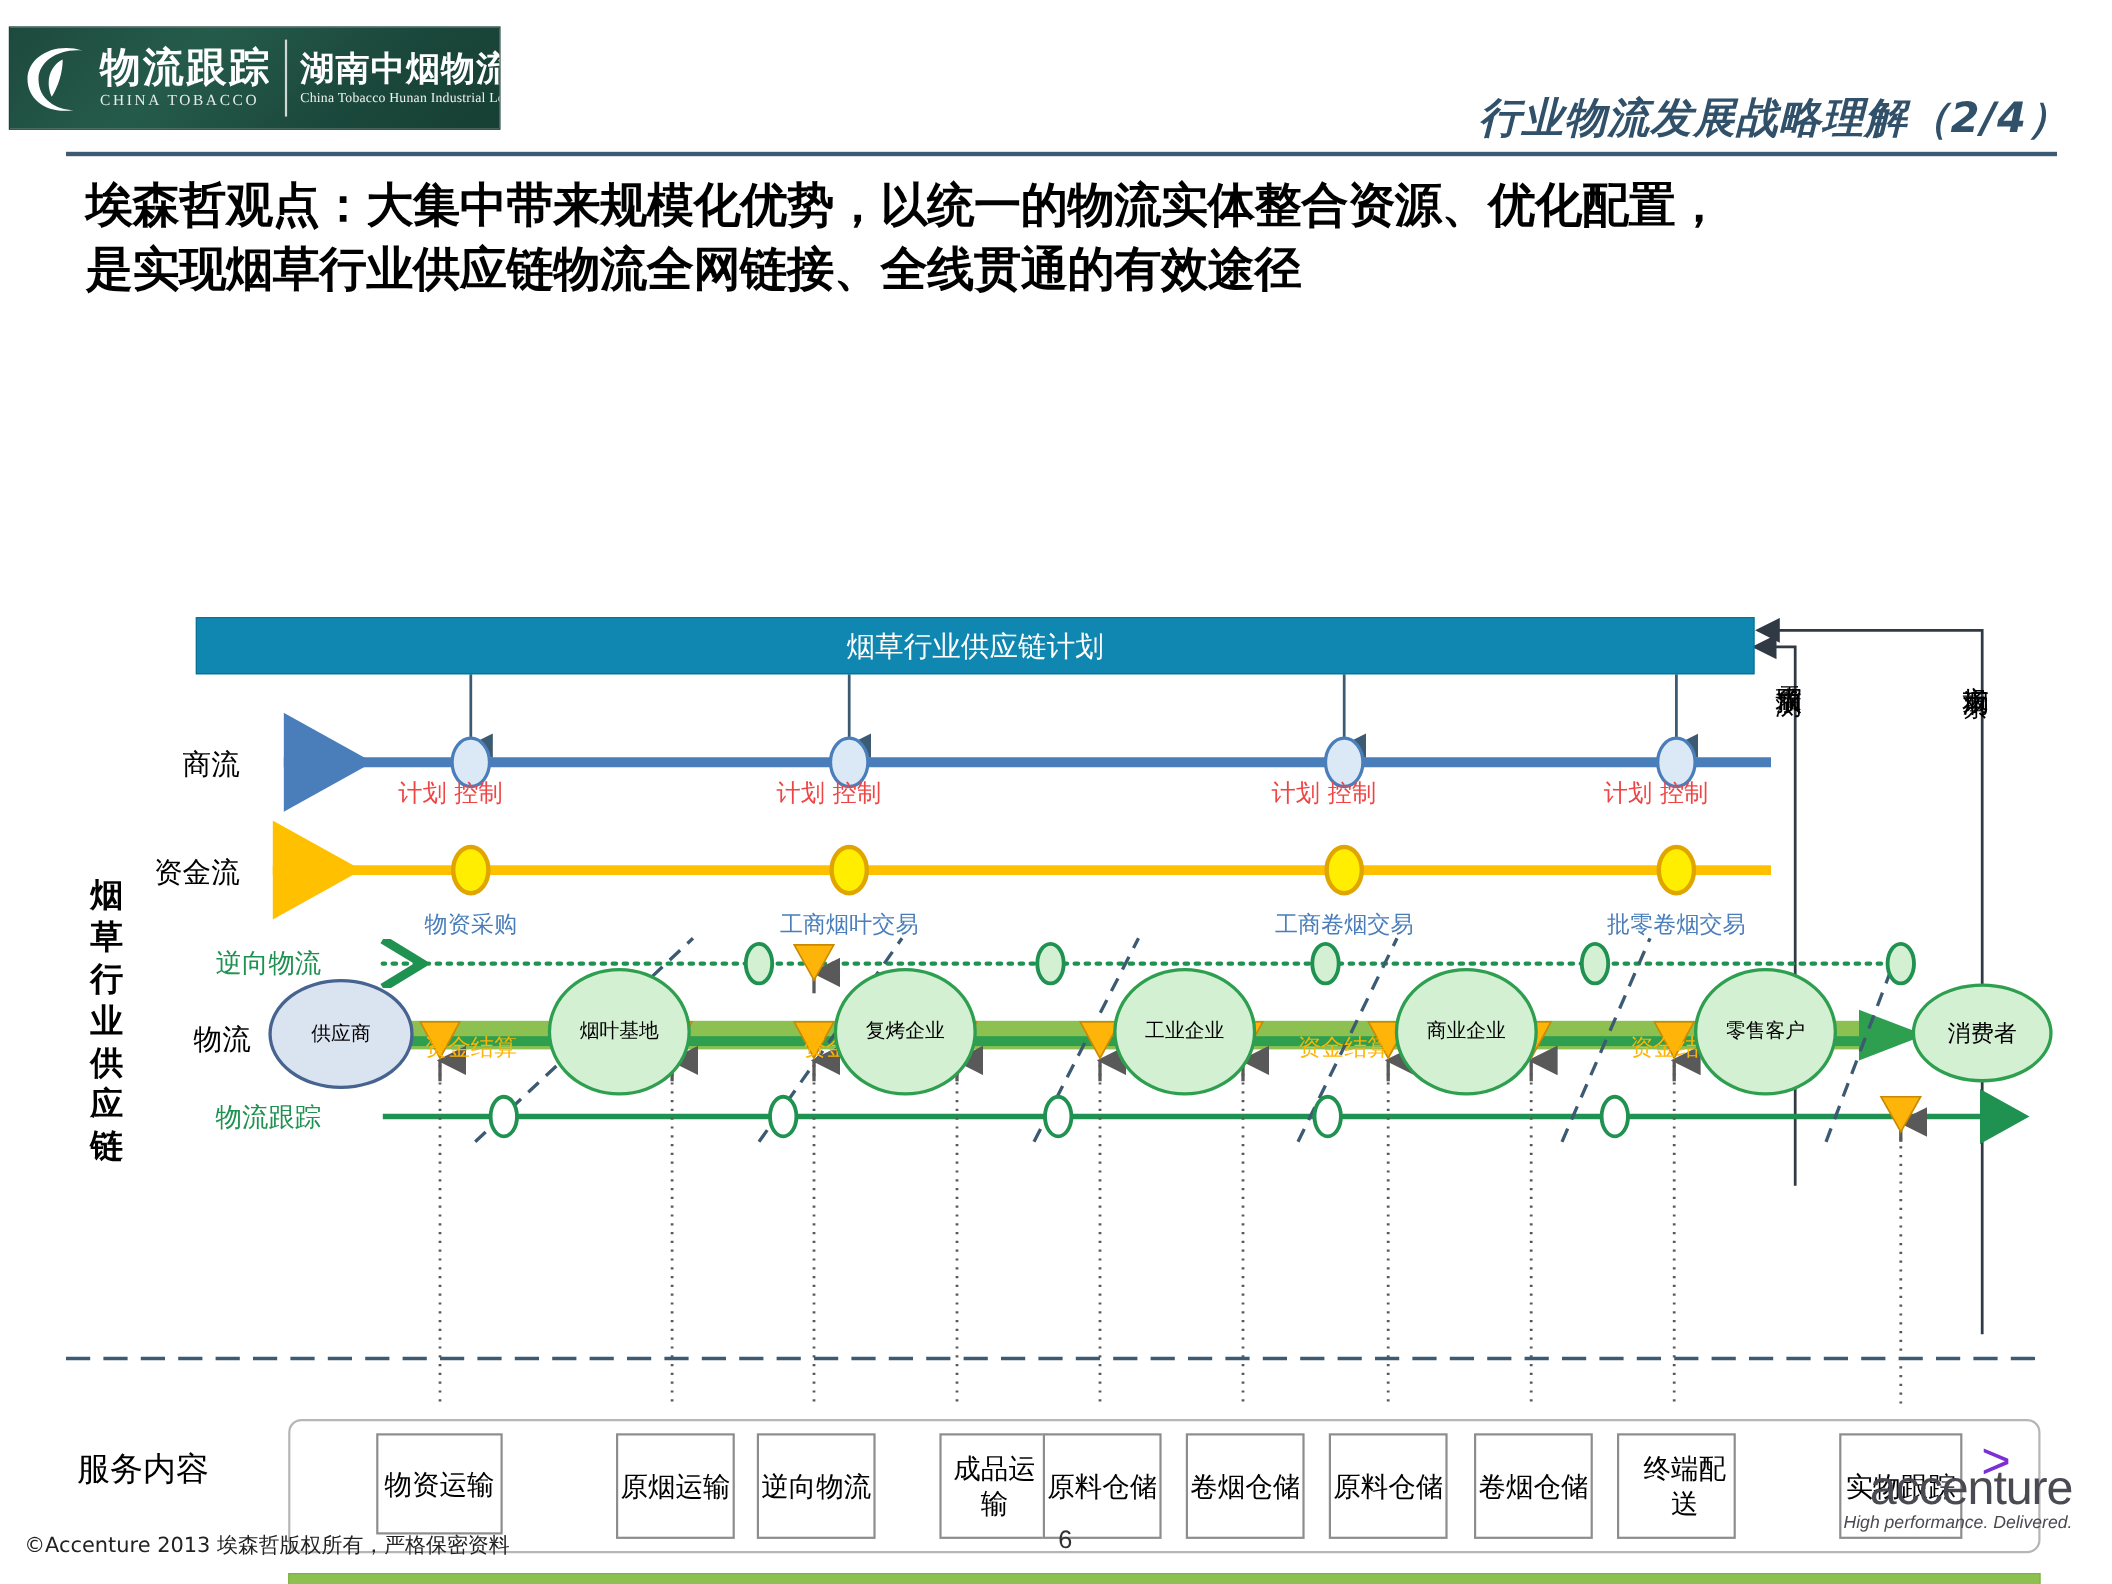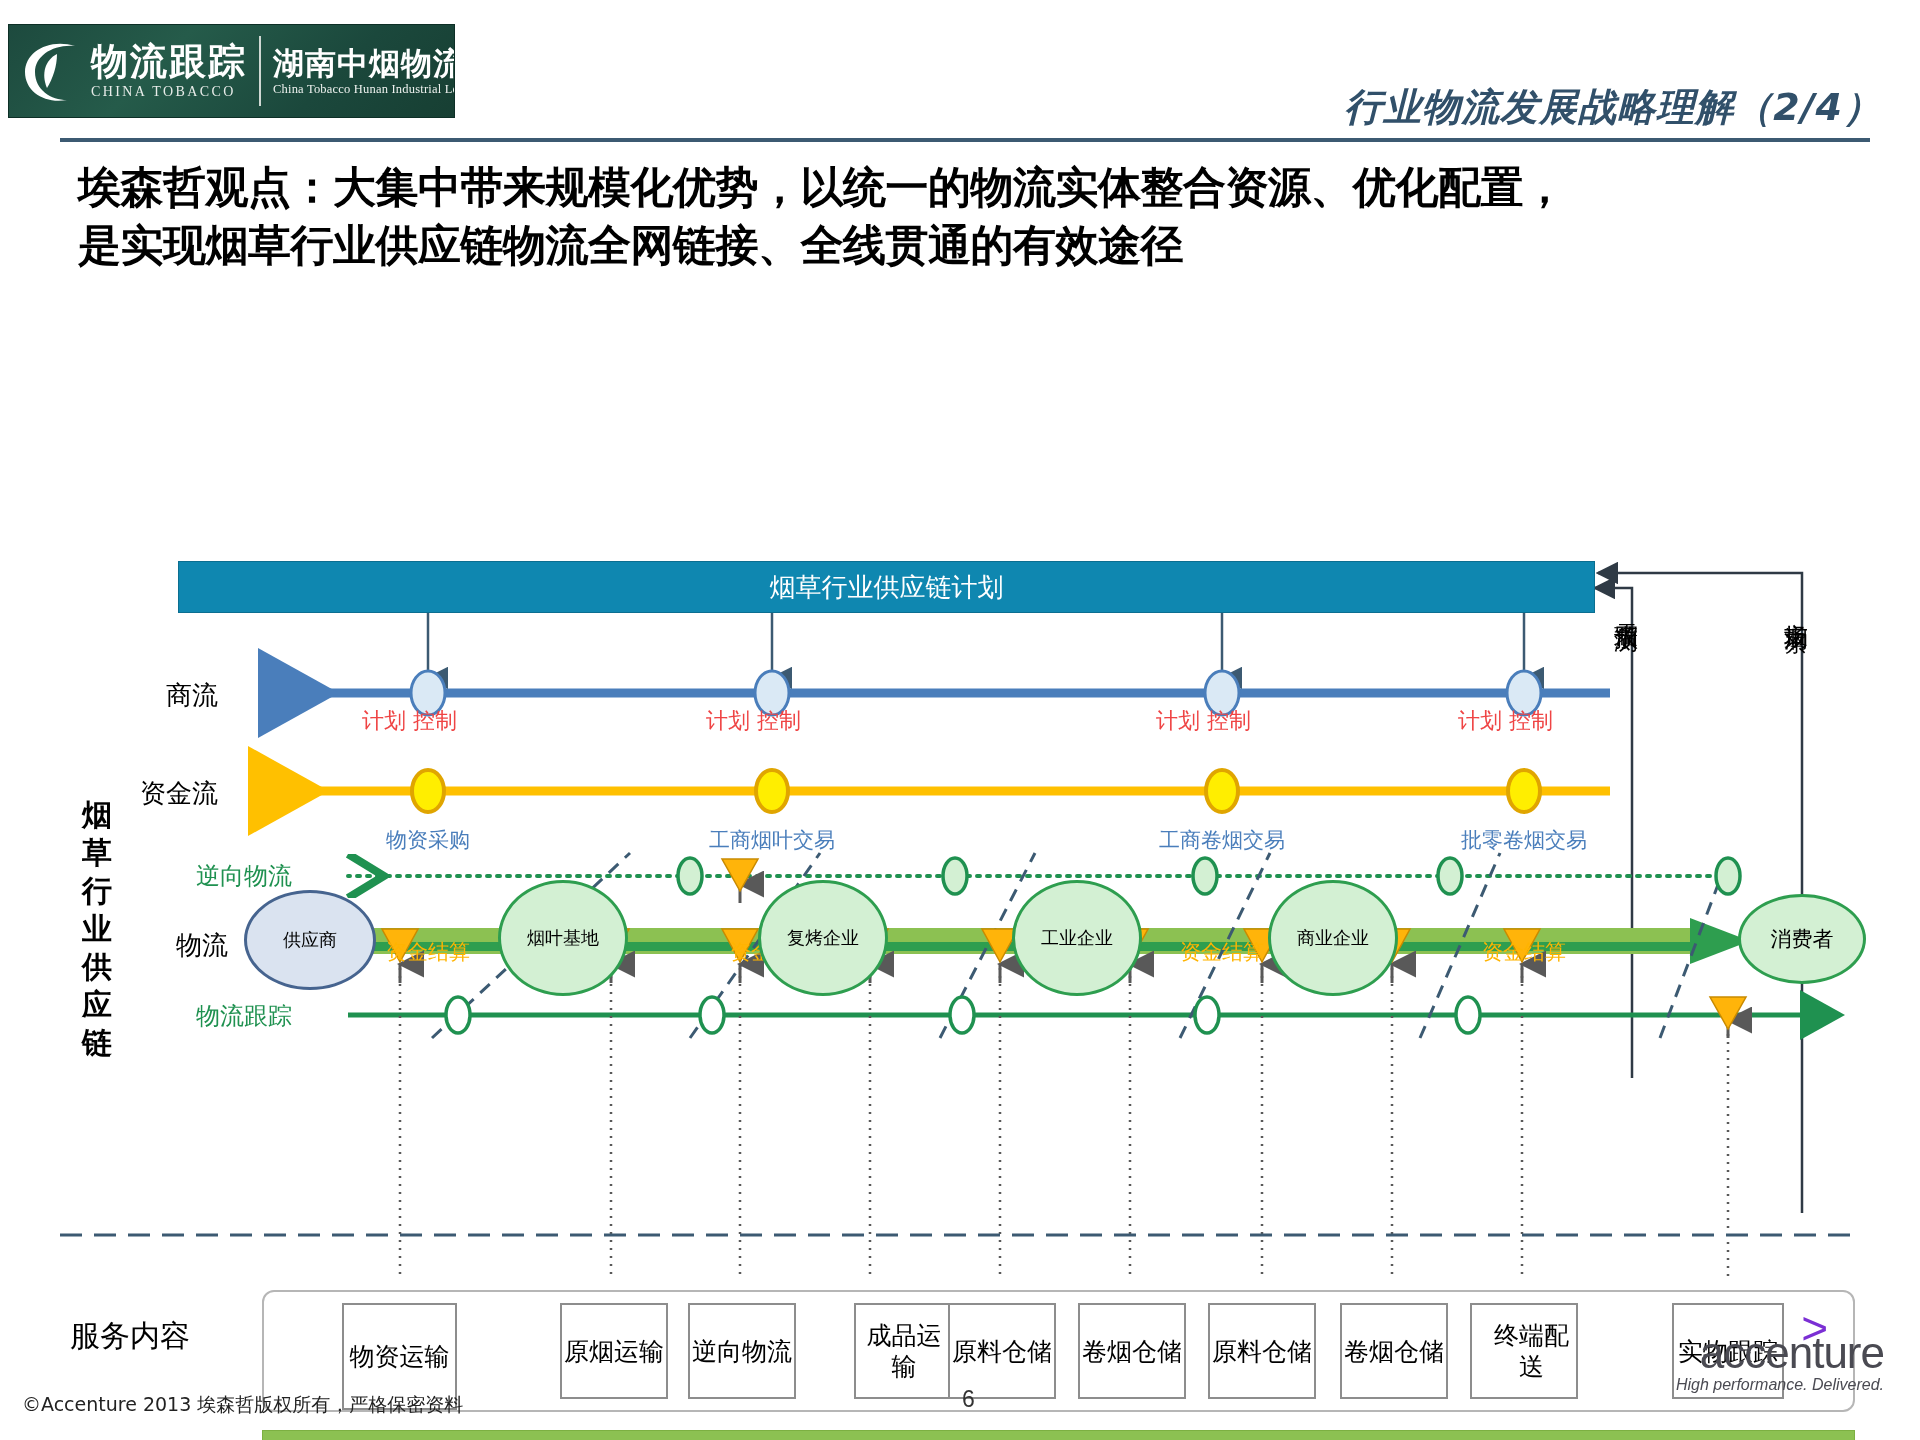--- a/index.html
+++ b/index.html
@@ -341,26 +341,27 @@
   <div class="node-label" style="left:368px; width:120px; top:660px; color:#ffb400;">资金结算</div>
   <div class="node-label" style="left:712px; width:120px; top:660px; color:#ffb400;">资金结算</div>
   <div class="node-label" style="left:1162px; width:120px; top:660px; color:#ffb400;">资金结算</div>
   <div class="node-label" style="left:1464px; width:120px; top:660px; color:#ffb400;">资金结算</div>
 
   <div class="chain-node blue" style="left:244px; top:612px; width:132px; height:100px;">供应商</div>
   <div class="chain-node green" style="left:498px; top:602px; width:130px; height:116px;">烟叶基地</div>
   <div class="chain-node green" style="left:758px; top:602px; width:130px; height:116px;">复烤企业</div>
   <div class="chain-node green" style="left:1012px; top:602px; width:130px; height:116px;">工业企业</div>
   <div class="chain-node green" style="left:1268px; top:602px; width:130px; height:116px;">商业企业</div>
+  <div class="chain-node green" style="left:1540px; top:602px; width:130px; height:116px;">零售客户</div>
   <div class="chain-node green" style="left:1738px; top:616px; width:128px; height:90px; font-size:21px;">消费者</div>
 
   <div class="section-label" style="left:70px; top:1038px; width:120px;">服务内容</div>
   <div id="svc-outer"></div>
 
-  <div class="svc-box" style="left:342px; top:1025px; width:115px; height:107px;">物资运输</div>
+  <div class="svc-box" style="left:342px; top:1025px; width:115px; height:92px;">物资运输</div>
   <div class="svc-box" style="left:560px; top:1025px; width:108px; height:96px;">原烟运输</div>
   <div class="svc-box" style="left:688px; top:1025px; width:108px; height:96px;">逆向物流</div>
   <div class="svc-box" style="left:818px; top:1025px; width:100px; height:96px;margin-left:36px;">成品运输</div>
   <div class="svc-box" style="left:948px; top:1025px; width:108px; height:96px;">原料仓储</div>
   <div class="svc-box" style="left:1078px; top:1025px; width:108px; height:96px;">卷烟仓储</div>
   <div class="svc-box" style="left:1208px; top:1025px; width:108px; height:96px;">原料仓储</div>
   <div class="svc-box" style="left:1340px; top:1025px; width:108px; height:96px;">卷烟仓储</div>
   <div class="svc-box" style="left:1470px; top:1025px; width:108px; height:96px;padding-left:15px;">终端配送</div>
   <div class="svc-box" style="left:1672px; top:1025px; width:112px; height:96px;">实物跟踪</div>
 

